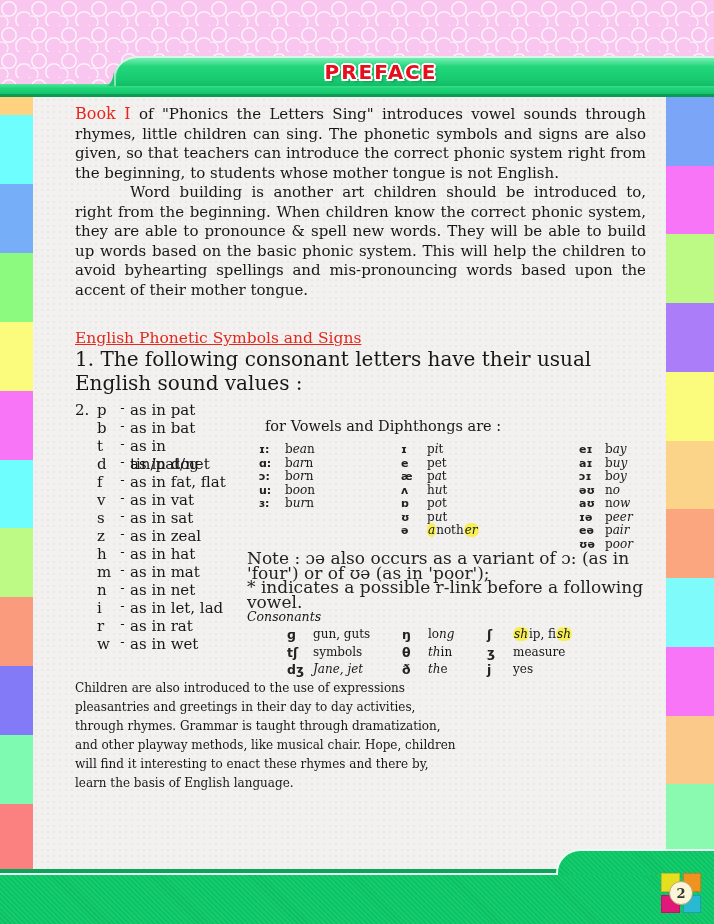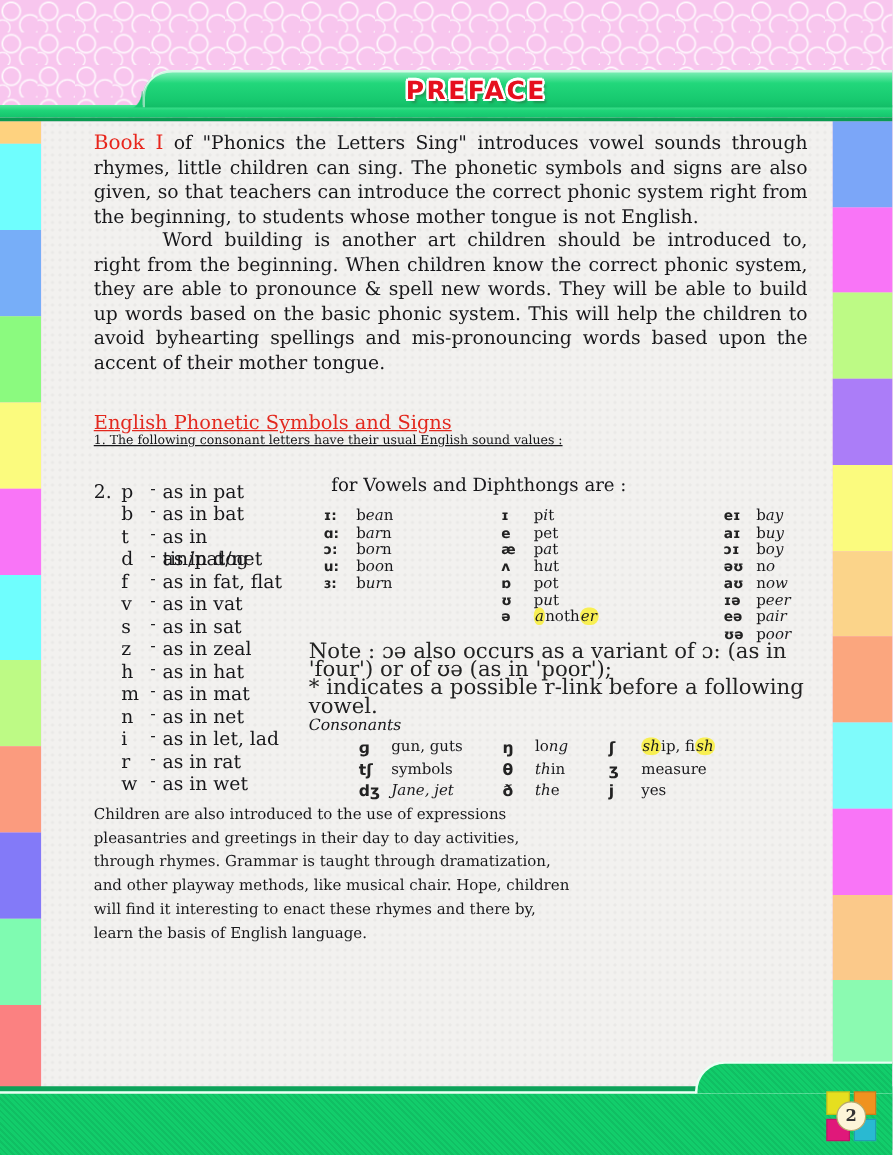--- a/index.html
+++ b/index.html
@@ -47,30 +47,30 @@
     background-size:6px 6px;
     padding:7px 20px 0 42px;color:#17171a;}
   .paper p{margin:0;}
   .body-text{font-size:15px;line-height:19.5px;text-align:justify;}
   .p1{margin-top:8px;}
   .book-lead{color:#e8251c;font-size:16px;}
   .p2{margin-top:28px;text-indent:55px;}
   .p3{margin-top:17px;text-indent:55px;text-align:left;}
   .section-heading{margin:29px 0 0 0;font-size:15.5px;font-weight:normal;
     color:var(--heading-red,#e3281e);text-decoration:underline;}
-  .item1{margin-top:14px;font-size:10px;text-decoration:underline;}
+  .item1{margin-top:14px;font-size:20px;}
 
   
   .two-col{display:flex;margin-top:6px;}
   .col-left{width:172px;flex:0 0 172px;}
   .lrow{display:flex;height:18px;align-items:baseline;font-size:15px;}
   .lnum{width:22px;}
   .llet{width:18px;}
   .ldash{width:15px;text-align:center;transform:translateY(-3px);font-size:13px;}
-  .lex{flex:1;margin-top:20px;}
+  .lex{flex:1;}
 
   .col-right{flex:1;}
   .item3{font-size:14.5px;line-height:17px;margin-top:3px;}
   .item3 .line2{padding-left:18px;}
 
   .symtable{display:flex;}
   .vowels{margin:8px 0 0 12px;}
   .vowels .symcol:nth-child(1){width:142px;}
   .vowels .symcol:nth-child(2){width:178px;}
   .vowels .symcol:nth-child(3){flex:1;}

